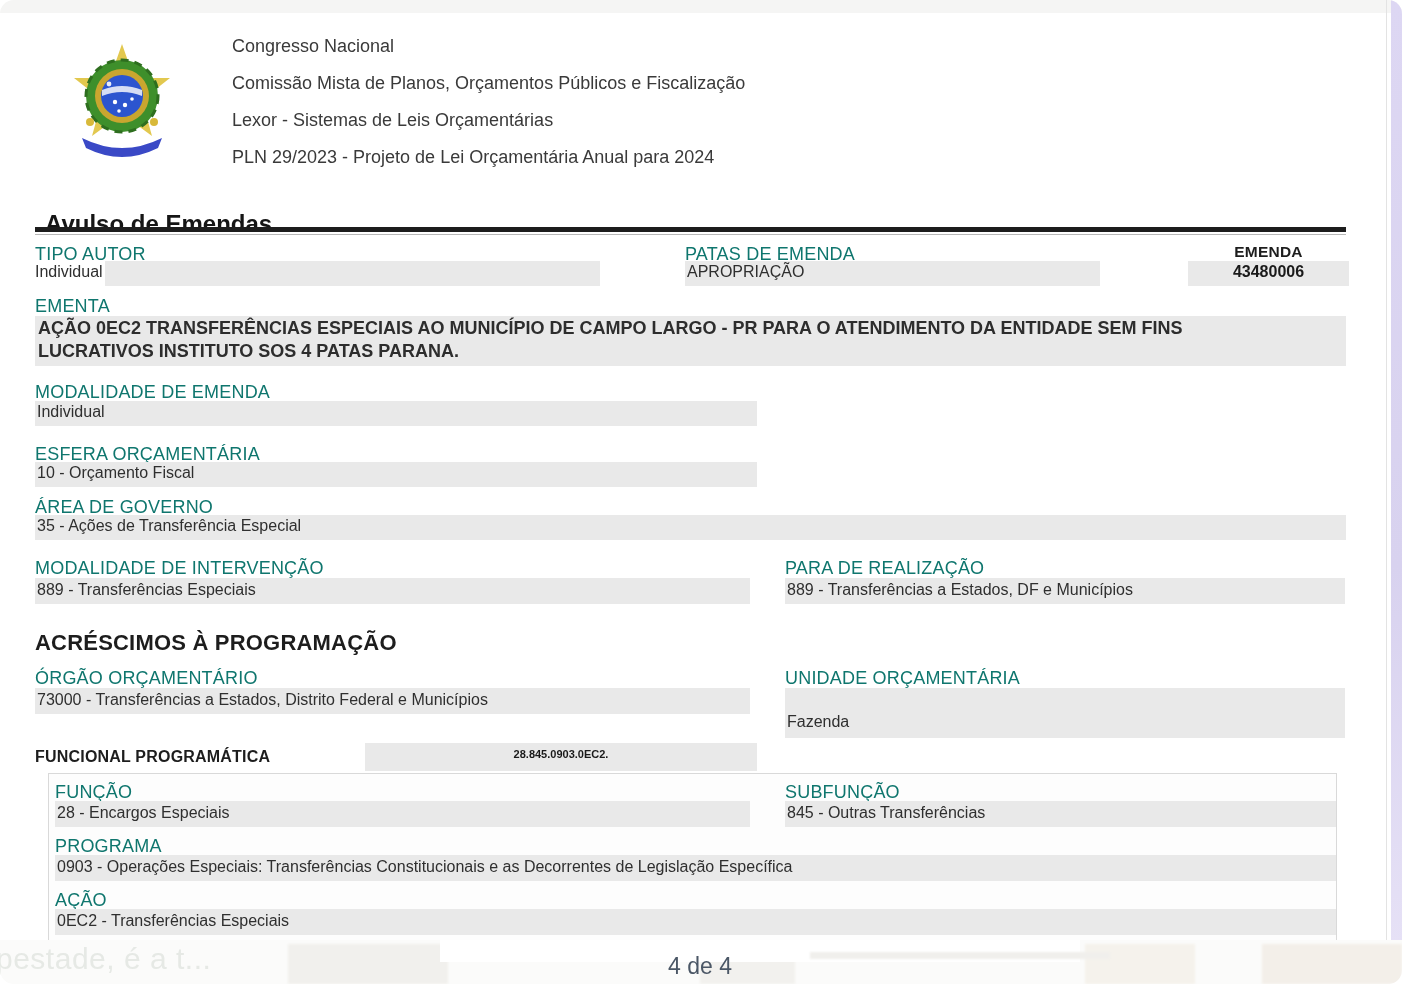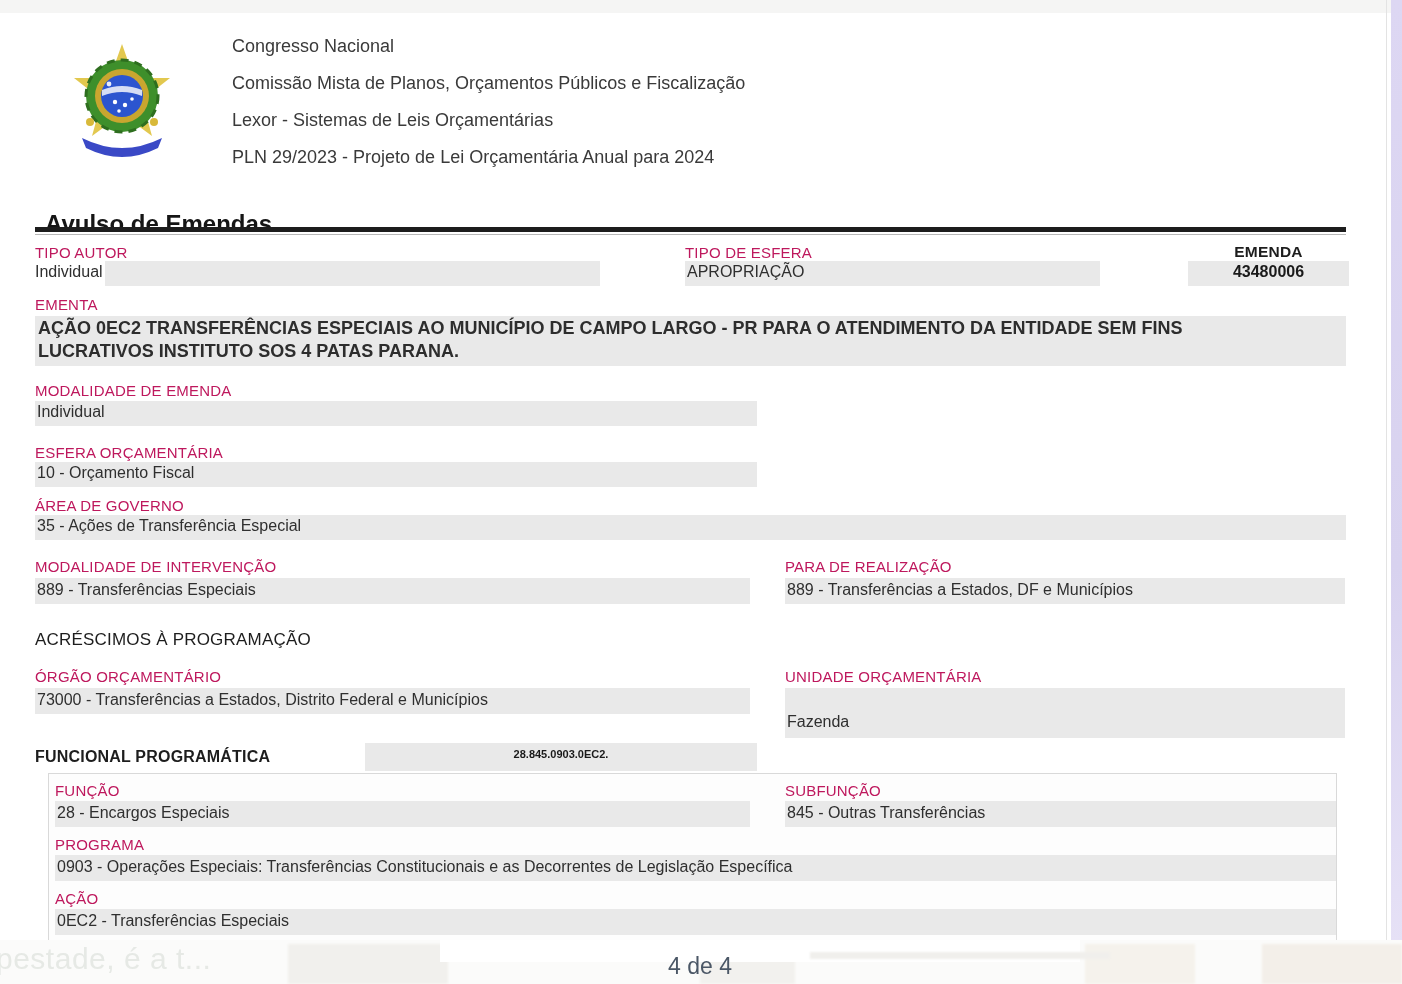--- a/index.html
+++ b/index.html
@@ -1,27 +1,27 @@
 <!DOCTYPE html>
 <html><head>
 <meta charset="utf-8">
 <style>
   html,body{margin:0;padding:0;background:#fff;}
   .screen{position:relative;width:1402px;height:984px;overflow:hidden;background:#ffffff;
-          font-family:"Liberation Sans",sans-serif;color:#303030;}
+          font-family:"Liberation Sans",sans-serif;color:#303030;border-radius:14px;}
   .abs{position:absolute;}
-  .lbl{position:absolute;font-size:15px;color:#be185d;letter-spacing:.2px;white-space:nowrap;}
+  .lbl{position:absolute;font-size:18px;color:#0f766e;letter-spacing:.2px;white-space:nowrap;}
   .val{position:absolute;font-size:16px;color:#2f2f2f;white-space:nowrap;z-index:3;}
   .hbox{position:absolute;background:#e9e9e9;z-index:1;}
   .bold{font-weight:bold;}
   .hdrline{position:absolute;left:232px;font-size:18px;color:#3a3a3a;white-space:nowrap;}
   .title{position:absolute;left:45px;top:190px;font-size:24px;font-weight:bold;color:#151515;margin-top:20px;}
   .rule{position:absolute;left:35px;top:227px;width:1311px;height:5px;background:#1d1d1d;}
   .rule2{position:absolute;left:35px;top:234px;width:1311px;height:1px;background:#b8b8b8;}
-  .section{position:absolute;font-size:17px;font-weight:normal;color:#1d1d1d;letter-spacing:.2px;}
+  .section{position:absolute;font-size:22px;font-weight:bold;color:#1d1d1d;letter-spacing:.2px;}
   .ementa{font-size:18px;font-weight:600;color:#2d2d2d;}
   .panel{position:absolute;left:48px;top:773px;width:1289px;height:167px;
          border:1px solid #d9d9d9;border-bottom:none;background:#fdfdfd;box-sizing:border-box;z-index:0;}
   .pageedge{position:absolute;left:1386px;top:0;width:1px;height:940px;background:#e3e3e3;}
   .scrollstrip{position:absolute;left:1391px;top:0;width:11px;height:945px;
                background:linear-gradient(180deg,#ddd7f3 0%,#d8d2ef 60%,#e6e1f6 100%);}
   .topstrip{position:absolute;left:0;top:0;width:1402px;height:13px;background:#f5f5f4;}
   .bottombar{position:absolute;left:0;top:940px;width:1402px;height:44px;background:#fbfbfa;}
   .thumb{position:absolute;filter:blur(1px);}
   .caption{position:absolute;left:-4px;top:942px;font-size:30px;font-weight:500;color:#e6e9e5;
@@ -61,21 +61,21 @@
     <div class="hdrline" style="top:147px;">PLN 29/2023 - Projeto de Lei Orçamentária Anual para 2024</div>
 
     <div class="title">Avulso de Emendas</div>
     <div class="rule"></div>
     <div class="rule2"></div>
 
     <div class="lbl" style="left:35px;top:244px;">TIPO AUTOR</div>
     <div class="hbox" style="left:105px;top:261px;width:495px;height:25px;"></div>
     <div class="val" style="left:35px;top:263px;">Individual</div>
 
-    <div class="lbl" style="left:685px;top:244px;">TIPO DE ESFERA</div>
+    <div class="lbl" style="left:685px;top:244px;">PATAS DE EMENDA</div>
     <div class="hbox" style="left:685px;top:261px;width:415px;height:25px;"></div>
     <div class="val" style="left:687px;top:263px;">APROPRIAÇÃO</div>
 
     <div class="lbl bold" style="left:1188px;top:243px;width:161px;text-align:center;color:#1d1d1d;font-size:15.5px;">EMENDA</div>
     <div class="hbox" style="left:1188px;top:261px;width:161px;height:25px;"></div>
     <div class="val bold" style="left:1188px;top:263px;width:161px;text-align:center;color:#1a1a1a;">43480006</div>
 
     <div class="lbl" style="left:35px;top:296px;">EMENTA</div>
     <div class="hbox" style="left:35px;top:316px;width:1311px;height:50px;"></div>
     <div class="val ementa" style="left:38px;top:318px;">AÇÃO 0EC2 TRANSFERÊNCIAS ESPECIAIS AO MUNICÍPIO DE CAMPO LARGO - PR PARA O ATENDIMENTO DA ENTIDADE SEM FINS</div>

